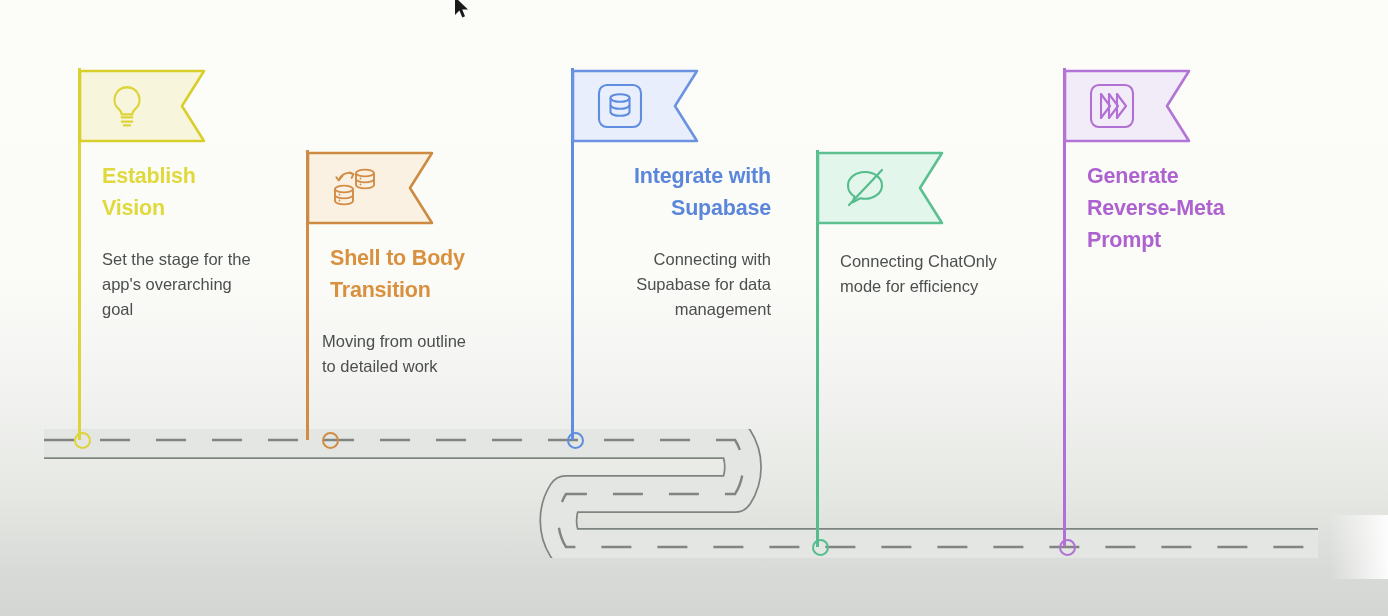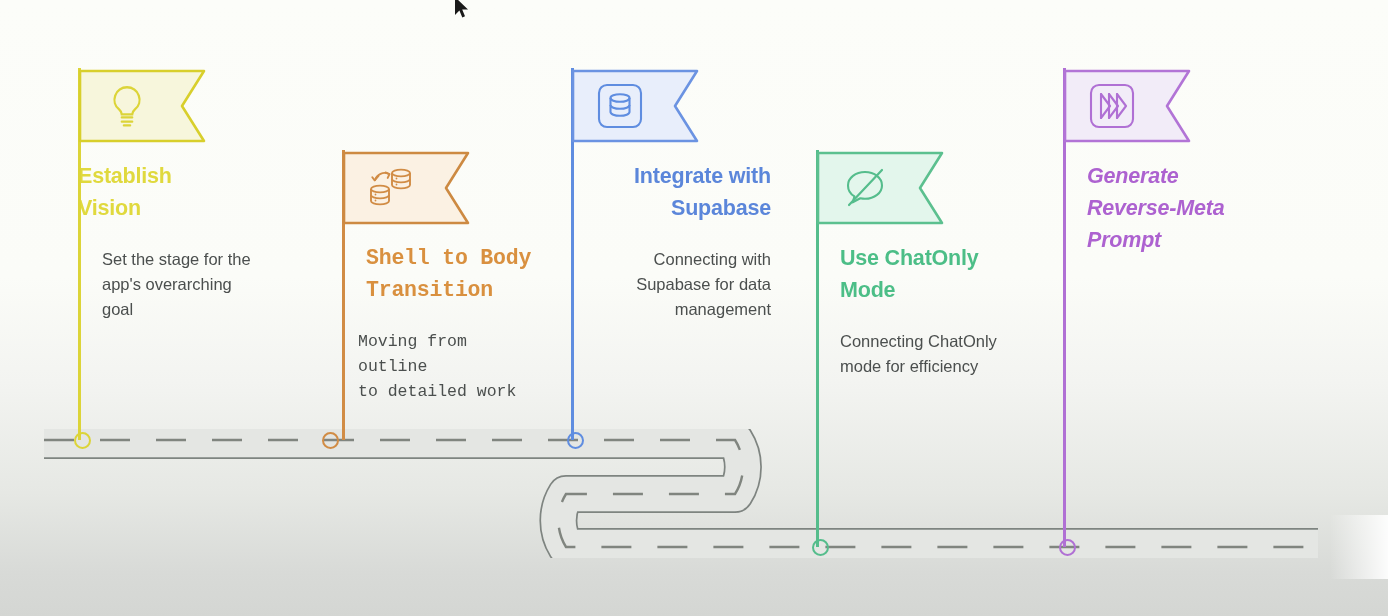--- a/index.html
+++ b/index.html
@@ -146,33 +146,33 @@
       </svg>
       <div class="flag-icon-wrap">
         <svg viewBox="0 0 48 48" width="50" height="50">
           <path d="M24 6 a12 12 0 0 1 7.6 21.3 c-1.6 1.4-2.4 2.8-2.6 4.7 h-10 c-0.2-1.9-1-3.3-2.6-4.7 A12 12 0 0 1 24 6 Z" fill="none" stroke="#dcd438" stroke-width="2.2"></path>
           <line x1="19" y1="35" x2="29" y2="35" stroke="#dcd438" stroke-width="2.2" stroke-linecap="round"></line>
           <line x1="19" y1="39" x2="29" y2="39" stroke="#dcd438" stroke-width="2.2" stroke-linecap="round"></line>
           <path d="M21 42.6 h6" stroke="#dcd438" stroke-width="2.2" stroke-linecap="round" fill="none"></path>
         </svg>
       </div>
     </div>
-    <div class="title-box" style="">
+    <div class="title-box" style="padding-left:24px;">
       <p class="m-title" style="color:#e0d93e;">Establish
 Vision</p>
     </div>
     <div class="desc-box" style="padding-left:24px;">
       <p class="m-desc">Set the stage for the
 app's overarching
 goal</p>
     </div>
   </div>
   <div class="marker" style="left:74px; top:432px; border-color:#dcd438;"></div>
 
-  <div class="milestone" style="left:342px; top:150px;font-family:Liberation Mono, monospace;">
+  <div class="milestone" style="left:306px; top:150px;">
     <div class="pole" style="height:290px; background:#d18c45;"></div>
     <div class="flag">
       <svg class="flag-banner" viewBox="0 0 128 76">
         <path d="M2,3 L126,3 L104,38 L126,73 L2,73 Z" fill="#fbf1e3" stroke="#cd8a42" stroke-width="2.6" stroke-linejoin="round"></path>
       </svg>
       <div class="flag-icon-wrap">
         <svg viewBox="0 0 52 48" width="52" height="50">
 
           <g stroke="#d18c45" stroke-width="1.9" fill="none">
             <ellipse cx="36" cy="9" rx="9" ry="3.4"></ellipse>
@@ -242,24 +242,20 @@
       <svg class="flag-banner" viewBox="0 0 128 76">
         <path d="M2,3 L126,3 L104,38 L126,73 L2,73 Z" fill="#e3f6ec" stroke="#5cc08f" stroke-width="2.6" stroke-linejoin="round"></path>
       </svg>
       <div class="flag-icon-wrap">
         <svg viewBox="0 0 52 52" width="52" height="52">
           <path d="M26 10 c9.4 0 17 6 17 13.4 c0 7.4-7.6 13.4-17 13.4 c-1.6 0-3.2-0.2-4.7-0.5
                    l-7.6 4 l1.8-6 C11 31.8 9 27.9 9 23.4 C9 16 16.6 10 26 10 Z" fill="none" stroke="#55bd8c" stroke-width="2.1" stroke-linejoin="round"></path>
           <line x1="10" y1="43" x2="43" y2="8" stroke="#55bd8c" stroke-width="2.2" stroke-linecap="round"></line>
         </svg>
       </div>
-    </div>
-    <div class="title-box" style="padding-left:24px;">
-      <p class="m-title" style="color:#4cbe87;">Use ChatOnly
-Mode</p>
     </div>
     <div class="desc-box" style="padding-left:24px;">
       <p class="m-desc">Connecting ChatOnly
 mode for efficiency</p>
     </div>
   </div>
   <div class="marker" style="left:812px; top:539px; border-color:#55bd8c;"></div>
 
   <div class="milestone" style="left:1063px; top:68px;">
     <div class="pole" style="height:479px; background:#b070d4;"></div>
@@ -274,21 +270,21 @@
             <path d="M15 14 L24 26 L15 38"></path>
             <path d="M23 14 L32 26 L23 38"></path>
             <path d="M31 14 L40 26 L31 38"></path>
             <path d="M15 14 L15 38"></path>
             <path d="M23 14 L23 38"></path>
             <path d="M31 14 L31 38"></path>
           </g>
         </svg>
       </div>
     </div>
-    <div class="title-box" style="padding-left:24px;font-style:italic;">
+    <div class="title-box" style="padding-left:24px;">
       <p class="m-title" style="color:#ad62d0;">Generate
 Reverse-Meta
 Prompt</p>
     </div>
   </div>
   <div class="marker" style="left:1059px; top:539px; border-color:#b070d4;"></div>
 
   <svg id="cursor" style="left:452px; top:-4px;" width="20" height="26" viewBox="0 0 20 26">
     <path d="M3 1 L3 19 L7.4 14.6 L10.3 21.4 L13 20.2 L10.2 13.6 L16 13.6 Z" fill="#1a1a1a"></path>
   </svg>

